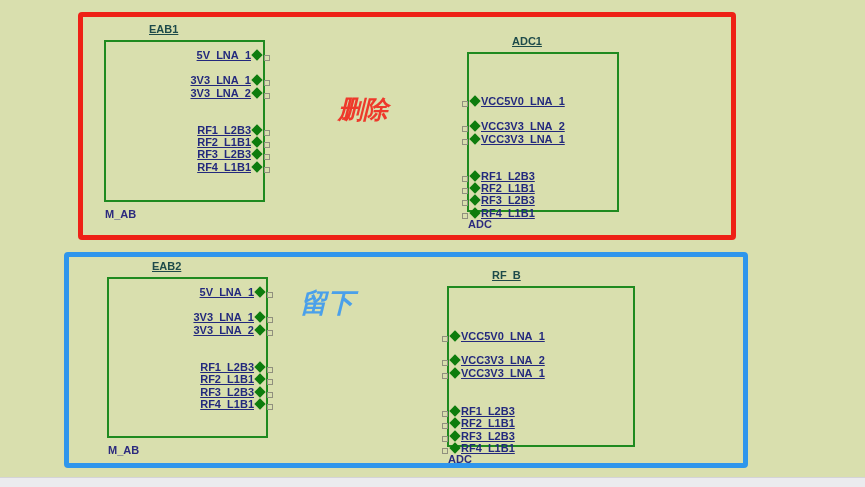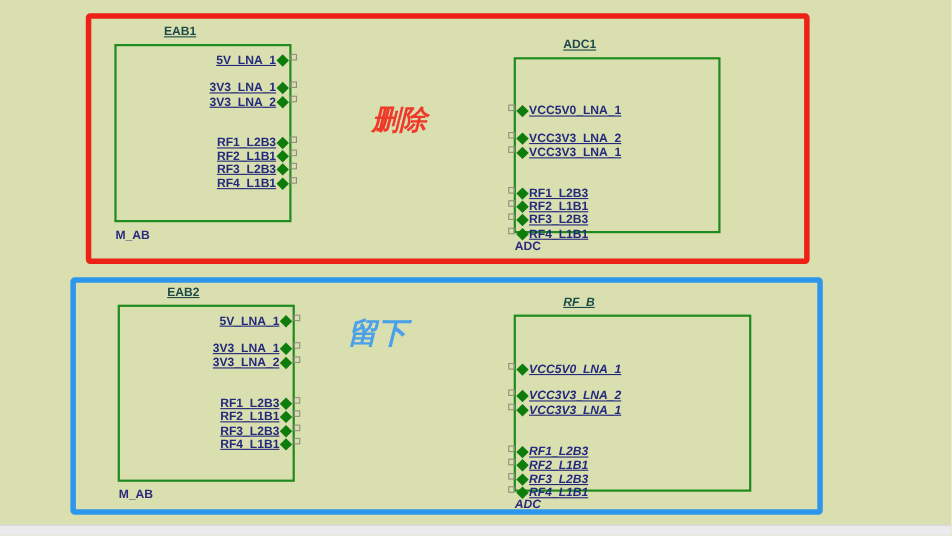--- a/index.html
+++ b/index.html
@@ -48,21 +48,21 @@
     position:absolute;
     bottom:-20px;left:-1px;
     font-size:11px;font-weight:bold;
     color:#2c2a7e;
     white-space:nowrap;
   }
   .port{
     position:absolute;
     height:12px;
     display:flex;
-    align-items:flex-start;
+    align-items:flex-end;
   }
   .port.right{right:-8px;}
   .port.left{left:-8px;margin-top:34px;}
   .plabel{
     font-size:11px;font-weight:bold;
     color:#23297d;
     text-decoration:underline;
     white-space:nowrap;
     line-height:12px;
   }
@@ -98,21 +98,21 @@
 </style>
 </head>
 <body>
 
 <div class="canvas">
 
   <div class="group-outline red" style="left:78px;top:12px;width:658px;height:228px;"></div>
   <div class="annotation delete" style="left:338px;top:97px;">删除</div>
 
   <div class="group-outline blue" style="left:64px;top:252px;width:684px;height:216px;"></div>
-  <div class="annotation keep" style="left:316px;top:290px;">留下</div>
+  <div class="annotation keep" style="left:300px;top:290px;">留下</div>
 
   <div class="sheet" style="left:104px;top:40px;width:161px;height:162px;">
     <div class="sheet-title">EAB1</div>
     <div class="port right" style="top:7px">
       <span class="plabel">5V_LNA_1</span>
       <span class="diamond"></span>
       <span class="stub"></span>
     </div>
     <div class="port right" style="top:32px">
       <span class="plabel">3V3_LNA_1</span>
@@ -140,21 +140,21 @@
       <span class="stub"></span>
     </div>
     <div class="port right" style="top:119px">
       <span class="plabel">RF4_L1B1</span>
       <span class="diamond"></span>
       <span class="stub"></span>
     </div>
     <div class="sheet-bottom">M_AB</div>
   </div>
 
-  <div class="sheet" style="left:467px;top:52px;width:188px;height:160px;">
+  <div class="sheet" style="left:467px;top:52px;width:152px;height:160px;">
     <div class="sheet-title">ADC1</div>
     <div class="port left" style="top:7px">
       <span class="stub"></span>
       <span class="diamond"></span>
       <span class="plabel">VCC5V0_LNA_1</span>
     </div>
     <div class="port left" style="top:32px">
       <span class="stub"></span>
       <span class="diamond"></span>
       <span class="plabel">VCC3V3_LNA_2</span>
@@ -220,21 +220,21 @@
       <span class="stub"></span>
     </div>
     <div class="port right" style="top:119px">
       <span class="plabel">RF4_L1B1</span>
       <span class="diamond"></span>
       <span class="stub"></span>
     </div>
     <div class="sheet-bottom">M_AB</div>
   </div>
 
-  <div class="sheet" style="left:467px;top:286px;width:216px;height:161px;font-style:italic;">
+  <div class="sheet" style="left:447px;top:286px;width:188px;height:161px;">
     <div class="sheet-title">RF_B</div>
     <div class="port left" style="top:8px">
       <span class="stub"></span>
       <span class="diamond"></span>
       <span class="plabel">VCC5V0_LNA_1</span>
     </div>
     <div class="port left" style="top:32px">
       <span class="stub"></span>
       <span class="diamond"></span>
       <span class="plabel">VCC3V3_LNA_2</span>

